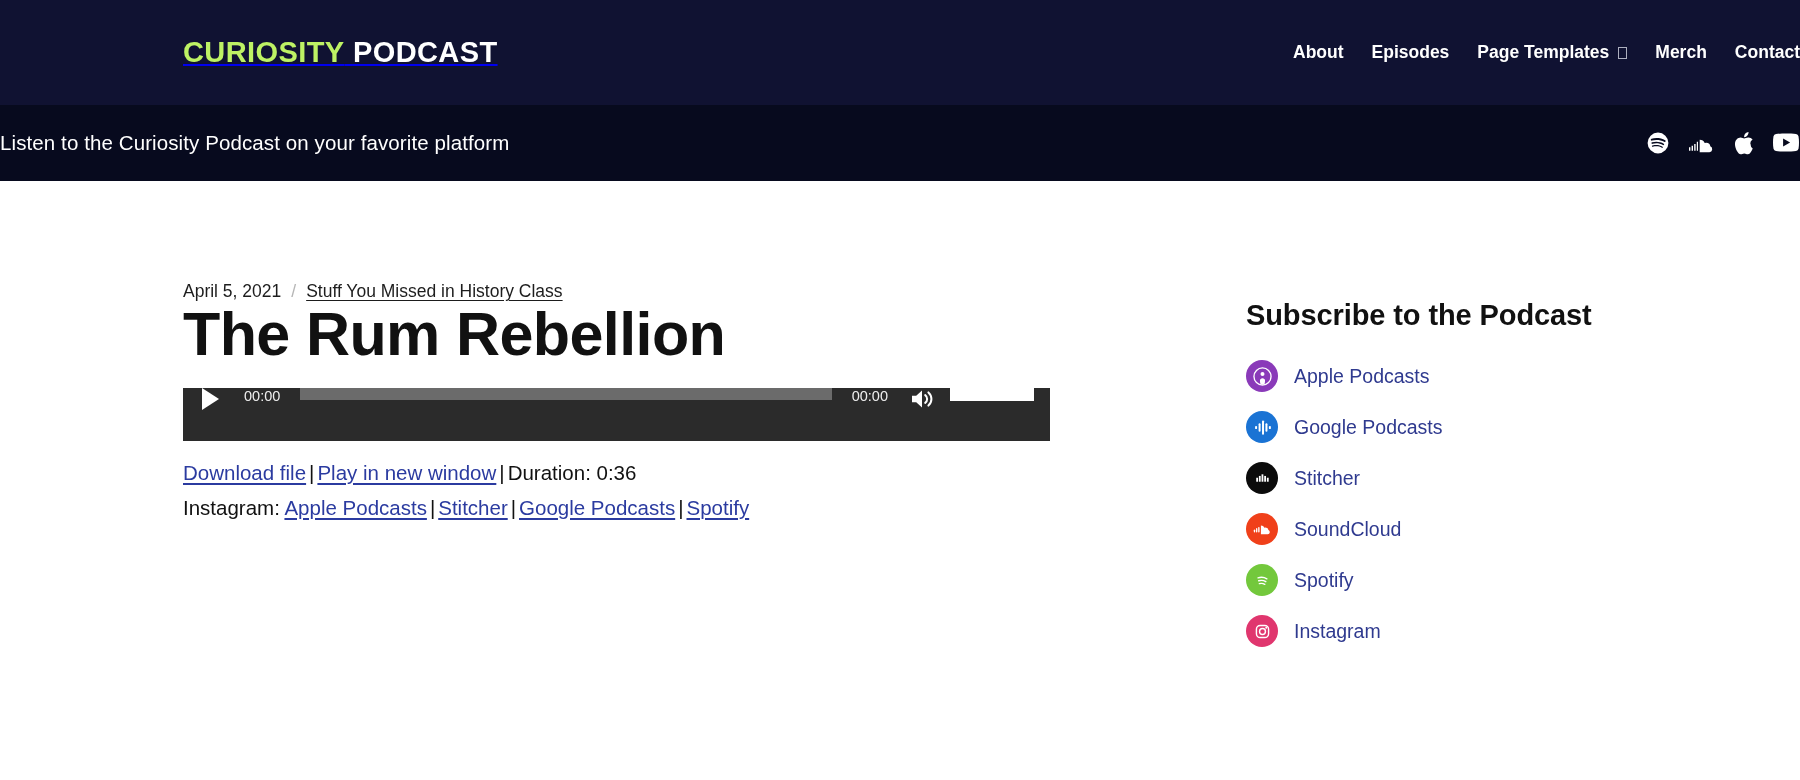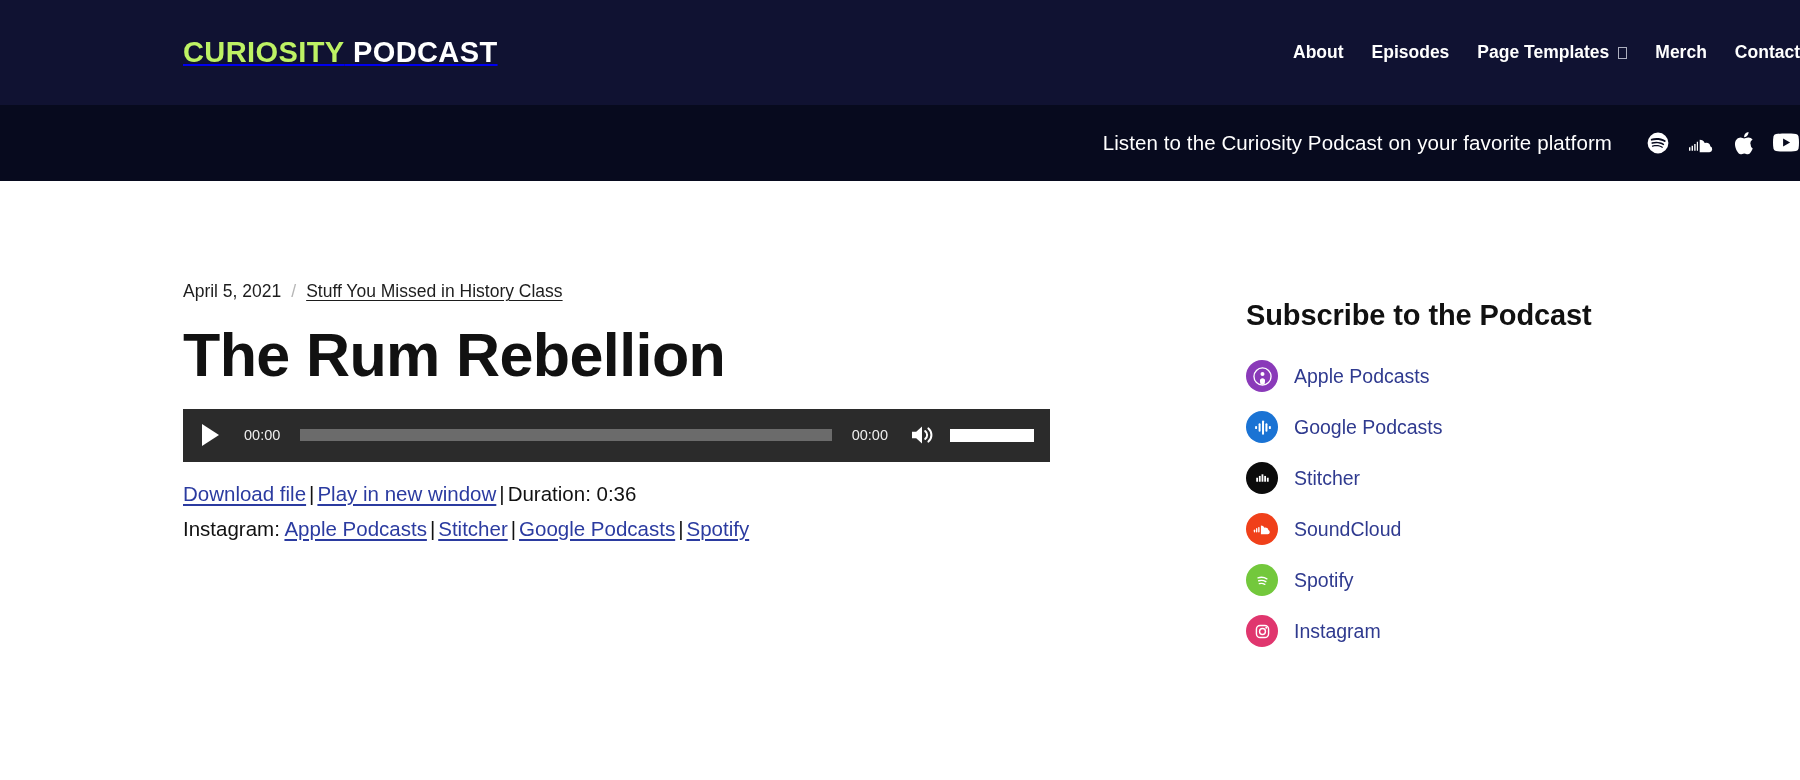--- a/index.html
+++ b/index.html
@@ -53,22 +53,22 @@
     border: 1px solid #c9cbd8;
     opacity: 0.85;
   }
 
   
   .platform-bar {
     background: #070a1e;
     height: 76px;
     display: flex;
     align-items: center;
-    justify-content: flex-end;
-    gap: 34px;
+    justify-content: space-between;
+    gap: 19px;
   }
   .platform-text {
     color: #ffffff;
     font-size: 20.5px;
     letter-spacing: 0.1px;
     white-space: nowrap;
   }
   .platform-icons {
     display: flex;
     align-items: center;
@@ -84,21 +84,20 @@
   .content-col { width: 980px; padding-top: 100px; }
   .sidebar-col { width: 480px; padding-top: 118px; padding-left: 83px; }
 
   
   .post-meta {
     font-size: 17.5px;
     color: #1d1d1d;
     display: flex;
     align-items: center;
     gap: 10px;
-    margin-bottom: 21px;
   }
   .post-meta-sep { color: #b6b6b6; }
   .post-category {
     color: #1d1d1d;
     text-decoration: underline;
     text-underline-offset: 3px;
   }
 
   .post-title {
     font-size: 61px;
@@ -108,21 +107,21 @@
     margin-bottom: 20px;
     line-height: 1.08;
   }
 
   
   .audio-player {
     width: 867px;
     height: 53px;
     background: #2b2b2b;
     display: flex;
-    align-items: center;
+    align-items: flex-start;
     padding: 0 16px 0 19px;
     gap: 0;
   }
   .ap-play {
     width: 0; height: 0;
     border-left: 17px solid #ffffff;
     border-top: 11px solid transparent;
     border-bottom: 11px solid transparent;
     cursor: pointer;
     flex: none;

